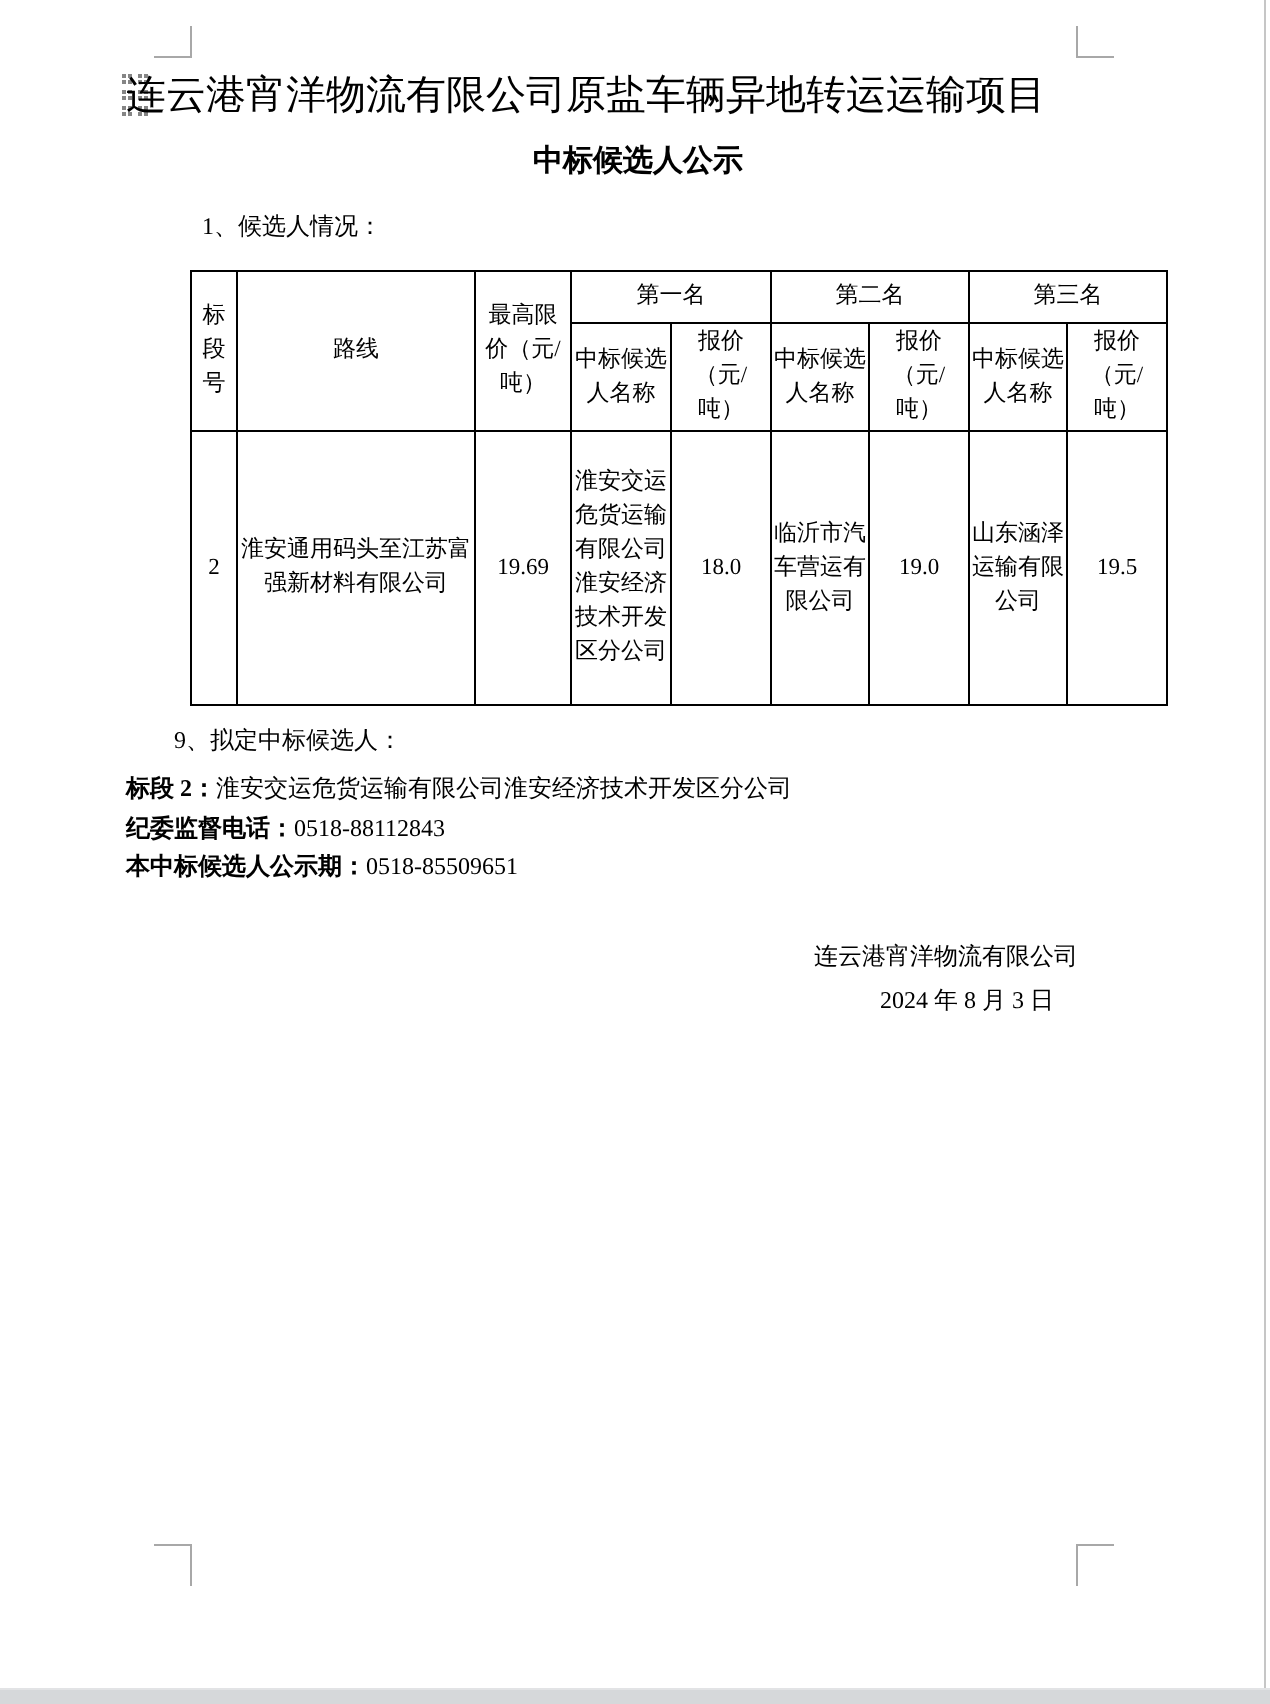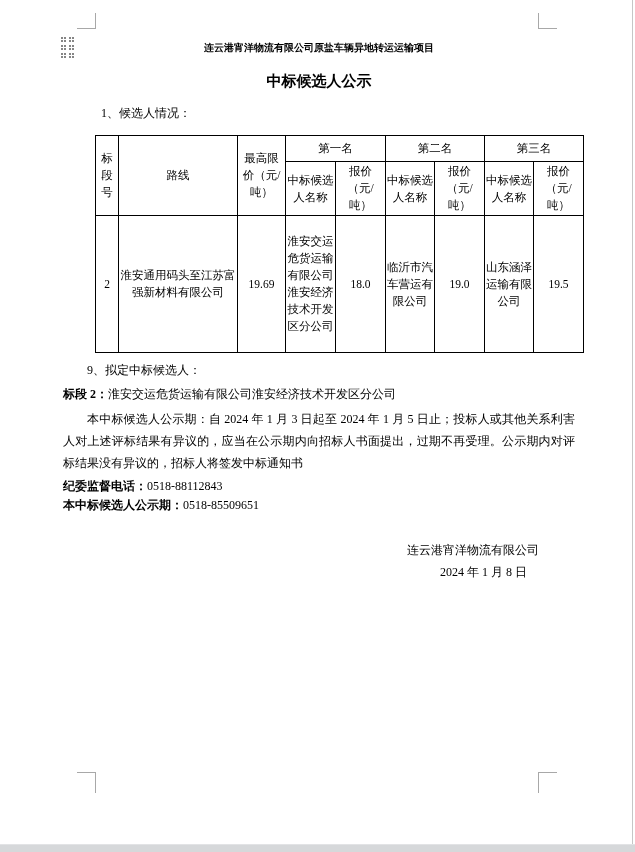--- a/index.html
+++ b/index.html
@@ -15,21 +15,21 @@
   .crop-tr{left:538px;top:13px;border-left:1px solid #a8a8a8;border-bottom:1px solid #a8a8a8;}
   .crop-bl{left:77px;top:772px;height:20px;border-right:1px solid #a8a8a8;border-top:1px solid #a8a8a8;}
   .crop-br{left:538px;top:772px;height:20px;border-left:1px solid #a8a8a8;border-top:1px solid #a8a8a8;}
   .drag-dots{position:absolute;left:61px;top:37px;display:grid;grid-template-columns:5px 5px;grid-auto-rows:5px;gap:3px;}
   .dotc{position:relative;width:5px;height:5px;}
   .dotc::before,.dotc::after{content:"";position:absolute;left:0;width:2px;height:2px;background:#858585;box-shadow:3px 0 0 #858585;}
   .dotc::before{top:0;}
   .dotc::after{top:3px;}
   
   .content{position:absolute;left:63px;top:30px;width:512px;}
-  .title1{font-size:10px;font-weight:bold;text-align:center;line-height:20px;margin:8px 0 0;}
+  .title1{font-size:20px;font-weight:normal;text-align:left;line-height:20px;margin:8px 0 0;}
   .title2{font-size:15px;font-weight:bold;text-align:center;line-height:20px;margin:13px 0 0;}
   .intro{font-size:12px;line-height:16px;margin:25px 0 0;text-indent:24px;text-align:justify;}
   .sec{font-size:12px;line-height:16px;margin:14px;text-indent:24px;}
   table.cand{border-collapse:collapse;table-layout:fixed;width:488px;margin:4px 0 0 32px;}
   table.cand td{border:1px solid #000;font-size:11.5px;line-height:17px;text-align:center;
     vertical-align:middle;padding:1px;word-break:break-all;}
   tr.hr1{height:26px;} tr.hr2{height:49px;} tr.body-row{height:137px;}
   .remark{font-size:12px;line-height:16px;margin:15px 0 0;}
   .sec2{font-size:12px;line-height:16px;margin:9px 0 0;text-indent:24px;}
   .winner{font-size:12px;line-height:16px;margin:8px 0 0;}
@@ -106,20 +106,19 @@
         <td>山东涵泽运输有限公司</td>
         <td>19.5</td>
       </tr>
     </tbody>
       </table>
 
     <p class="sec2">9、拟定中标候选人：</p>
 
     <p class="winner"><span class="bold">标段 2：</span><span>淮安交运危货运输有限公司淮安经济技术开发区分公司</span></p>
 
-    <p class="notice">本中标候选人公示期：自 2024 年 1 月 3 日起至 2024 年 1 月 5 日止；投标人或其他关系利害人对上述评标结果有异议的，应当在公示期内向招标人书面提出，过期不再受理。公示期内对评标结果没有异议的，招标人将签发中标通知书</p>
 
     <p class="phones"><span class="bold">纪委监督电话：</span><span>0518-88112843</span><br><span class="bold">本中标候选人公示期：</span><span>0518-85509651</span></p>
 
-    <p class="signature"><span>连云港宵洋物流有限公司</span><span class="sign-date">2024 年 1 月 8 日</span></p>
+    <p class="signature"><span>连云港宵洋物流有限公司</span><span class="sign-date">2024 年 8 月 3 日</span></p>
 
   </div>
 </div>
 
 </body></html>

